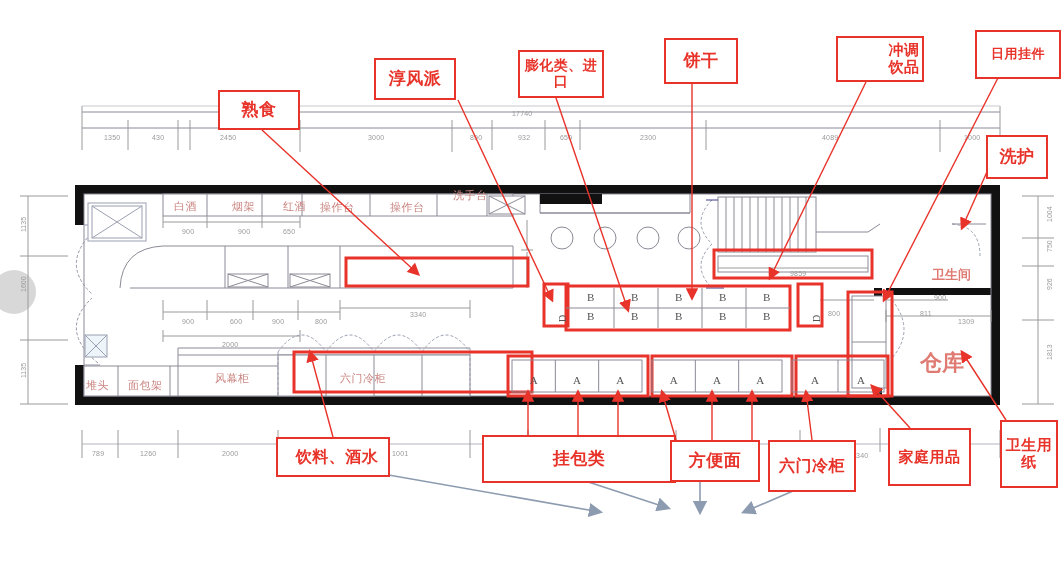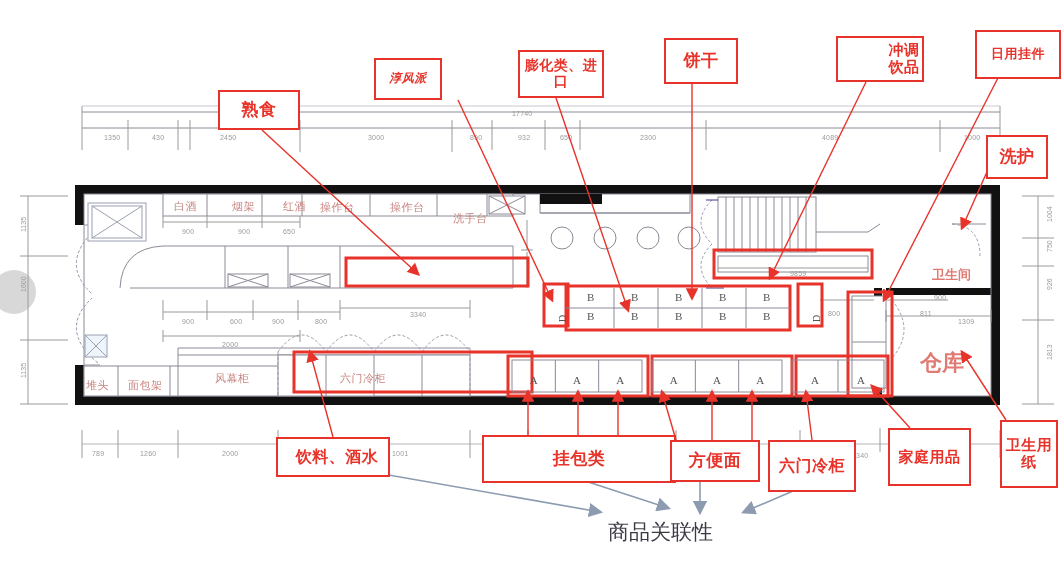--- a/index.html
+++ b/index.html
@@ -268,21 +268,21 @@
       </g>
     </g>
   </svg>
 
   <div id="plan-interior-labels">
       <div class="planlbl" style="left: 174px; top: 199px;">白酒</div>
       <div class="planlbl" style="left: 232px; top: 199px;">烟架</div>
       <div class="planlbl" style="left: 283px; top: 199px;">红酒</div>
       <div class="planlbl" style="left: 320px; top: 200px;">操作台</div>
       <div class="planlbl" style="left: 390px; top: 200px;">操作台</div>
-      <div class="planlbl" style="left: 453px; top: 211px;">洗手台</div>
+      <div class="planlbl" style="left: 453px; top: 188px;">洗手台</div>
       <div class="planlbl" style="left: 86px; top: 378px;">堆头</div>
       <div class="planlbl" style="left: 128px; top: 378px;">面包架</div>
       <div class="planlbl" style="left: 215px; top: 371px;">风幕柜</div>
       <div class="planlbl" style="left: 340px; top: 371px;">六门冷柜</div>
     </div>
   <div id="plan-rooms">
       <div class="roomlbl" style="left: 932px; top: 266px; font-size: 13px;">卫生间</div>
       <div class="roomlbl" style="left: 920px; top: 348px; font-size: 22px;">仓库</div>
     </div>
   <div id="plan-dims">
@@ -418,25 +418,24 @@
   </svg>
 
   <svg class="layer" id="assoc-svg">
     <g id="assoc-group" stroke="#8d9bb0" stroke-width="1.6" fill="none">
         <line x1="360" y1="470" x2="600" y2="512" marker-end="url(#grayarrow)"></line>
         <line x1="576" y1="478" x2="668" y2="508" marker-end="url(#grayarrow)"></line>
         <line x1="700" y1="482" x2="700" y2="512" marker-end="url(#grayarrow)"></line>
         <line x1="800" y1="488" x2="744" y2="512" marker-end="url(#grayarrow)"></line>
       </g>
   </svg>
-  <div class="assoc-caption" id="assoc-caption" style="left:608px;top:518px;">商品关联性</div>
 
   <div id="callout-layer">
       <div class="callout" style="left: 218px; top: 90px; width: 82px; height: 40px; font-size: 17px;">熟食</div>
-      <div class="callout" style="left: 374px; top: 58px; width: 68px; height: 42px; font-size: 12px; font-style: italic;">淳风派</div>
+      <div class="callout" style="left: 374px; top: 58px; width: 82px; height: 42px; font-size: 17px;">淳风派</div>
       <div class="callout" style="left: 518px; top: 50px; width: 86px; height: 48px; font-size: 14px;">膨化类、进口</div>
       <div class="callout" style="left: 664px; top: 38px; width: 74px; height: 46px; font-size: 17px;">饼干</div>
       <div class="callout" style="left: 836px; top: 36px; width: 88px; height: 46px; font-size: 15px; padding-left: 48px;">冲调饮品</div>
       <div class="callout" style="left: 975px; top: 30px; width: 86px; height: 49px; font-size: 13px;">日用挂件</div>
       <div class="callout" style="left: 986px; top: 135px; width: 62px; height: 44px; font-size: 17px;">洗护</div>
       <div class="callout" style="left: 276px; top: 437px; width: 114px; height: 40px; font-size: 16px; padding-left: 8px;">饮料、酒水</div>
       <div class="callout" style="left: 482px; top: 435px; width: 194px; height: 48px; font-size: 17px;">挂包类</div>
       <div class="callout" style="left: 670px; top: 440px; width: 90px; height: 42px; font-size: 17px;">方便面</div>
       <div class="callout" style="left: 768px; top: 440px; width: 88px; height: 52px; font-size: 16px;">六门冷柜</div>
       <div class="callout" style="left: 888px; top: 428px; width: 83px; height: 58px; font-size: 15px;">家庭用品</div>

